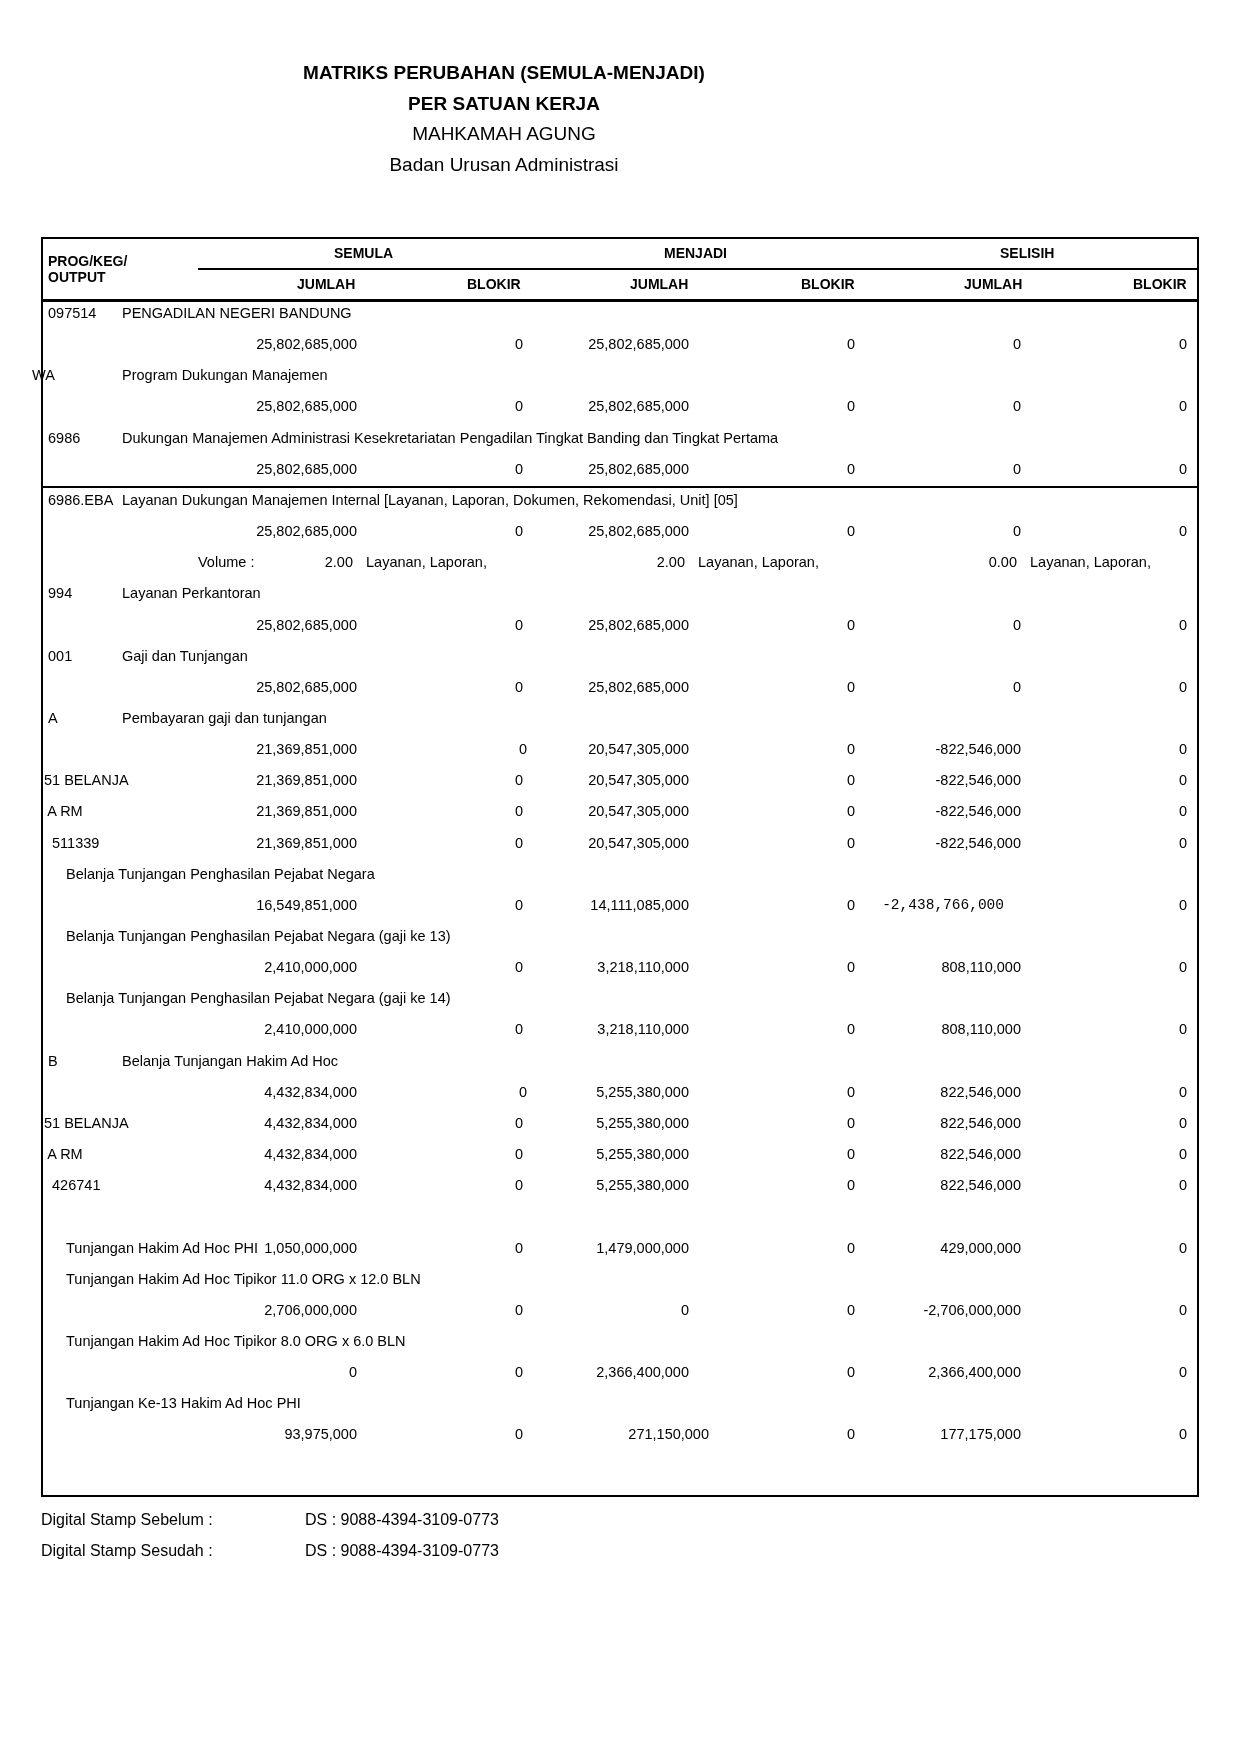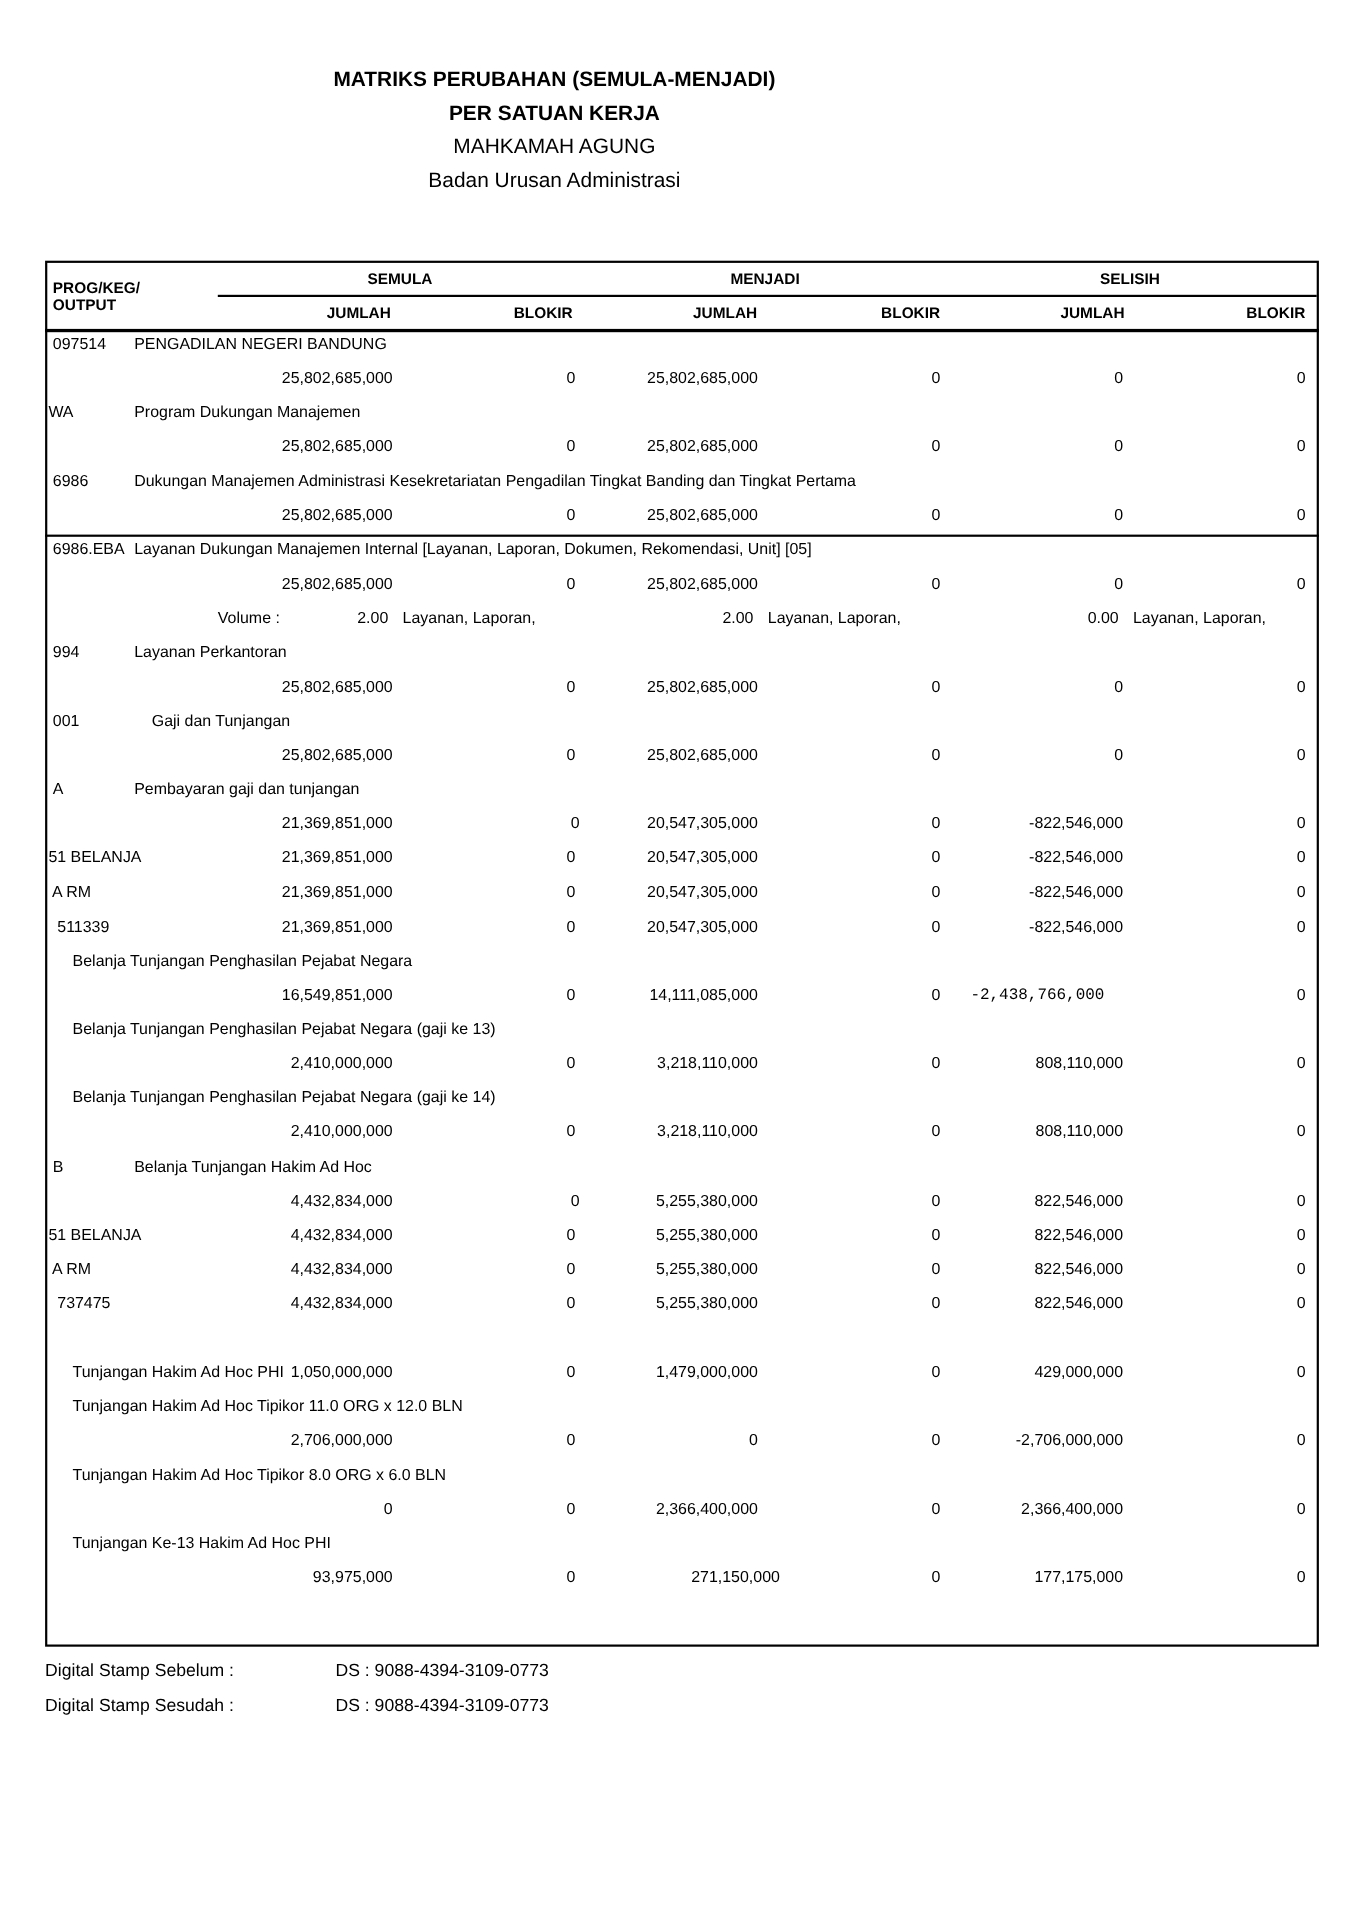--- a/index.html
+++ b/index.html
@@ -48,21 +48,21 @@
 
 <div id="rows">
     <div class="cell " style="left:48px;top:305px;">097514</div>
     <div class="cell " style="left:122px;top:305px;">PENGADILAN NEGERI BANDUNG</div>
     <div class="cell r" style="left:197px;width:160px;top:336px;">25,802,685,000</div>
     <div class="cell r" style="left:363px;width:160px;top:336px;">0</div>
     <div class="cell r" style="left:529px;width:160px;top:336px;">25,802,685,000</div>
     <div class="cell r" style="left:695px;width:160px;top:336px;">0</div>
     <div class="cell r" style="left:861px;width:160px;top:336px;">0</div>
     <div class="cell r" style="left:1027px;width:160px;top:336px;">0</div>
-    <div class="cell " style="left:44px;top:367px;">WA</div>
+    <div class="cell " style="left:32px;top:367px;">WA</div>
     <div class="cell " style="left:122px;top:367px;">Program Dukungan Manajemen</div>
     <div class="cell r" style="left:197px;width:160px;top:398px;">25,802,685,000</div>
     <div class="cell r" style="left:363px;width:160px;top:398px;">0</div>
     <div class="cell r" style="left:529px;width:160px;top:398px;">25,802,685,000</div>
     <div class="cell r" style="left:695px;width:160px;top:398px;">0</div>
     <div class="cell r" style="left:861px;width:160px;top:398px;">0</div>
     <div class="cell r" style="left:1027px;width:160px;top:398px;">0</div>
     <div class="cell " style="left:48px;top:430px;">6986</div>
     <div class="cell " style="left:122px;top:430px;">Dukungan Manajemen Administrasi Kesekretariatan Pengadilan Tingkat Banding dan Tingkat Pertama</div>
     <div class="cell r" style="left:197px;width:160px;top:461px;">25,802,685,000</div>
@@ -88,21 +88,21 @@
     <div class="cell " style="left:1030px;top:554px;">Layanan, Laporan,</div>
     <div class="cell " style="left:48px;top:585px;">994</div>
     <div class="cell " style="left:122px;top:585px;">Layanan Perkantoran</div>
     <div class="cell r" style="left:197px;width:160px;top:617px;">25,802,685,000</div>
     <div class="cell r" style="left:363px;width:160px;top:617px;">0</div>
     <div class="cell r" style="left:529px;width:160px;top:617px;">25,802,685,000</div>
     <div class="cell r" style="left:695px;width:160px;top:617px;">0</div>
     <div class="cell r" style="left:861px;width:160px;top:617px;">0</div>
     <div class="cell r" style="left:1027px;width:160px;top:617px;">0</div>
     <div class="cell " style="left:48px;top:648px;">001</div>
-    <div class="cell " style="left:122px;top:648px;margin-left:16px;">Gaji dan Tunjangan</div>
+    <div class="cell " style="left:122px;top:648px;">Gaji dan Tunjangan</div>
     <div class="cell r" style="left:197px;width:160px;top:679px;">25,802,685,000</div>
     <div class="cell r" style="left:363px;width:160px;top:679px;">0</div>
     <div class="cell r" style="left:529px;width:160px;top:679px;">25,802,685,000</div>
     <div class="cell r" style="left:695px;width:160px;top:679px;">0</div>
     <div class="cell r" style="left:861px;width:160px;top:679px;">0</div>
     <div class="cell r" style="left:1027px;width:160px;top:679px;">0</div>
     <div class="cell " style="left:48px;top:710px;">A</div>
     <div class="cell " style="left:122px;top:710px;">Pembayaran gaji dan tunjangan</div>
     <div class="cell r" style="left:197px;width:160px;top:741px;">21,369,851,000</div>
     <div class="cell r" style="left:367px;width:160px;top:741px;">0</div>
@@ -167,21 +167,21 @@
     <div class="cell r" style="left:695px;width:160px;top:1115px;">0</div>
     <div class="cell r" style="left:861px;width:160px;top:1115px;">822,546,000</div>
     <div class="cell r" style="left:1027px;width:160px;top:1115px;">0</div>
     <div class="cell " style="left:44px;top:1146px;white-space:pre;"> A RM</div>
     <div class="cell r" style="left:197px;width:160px;top:1146px;">4,432,834,000</div>
     <div class="cell r" style="left:363px;width:160px;top:1146px;">0</div>
     <div class="cell r" style="left:529px;width:160px;top:1146px;">5,255,380,000</div>
     <div class="cell r" style="left:695px;width:160px;top:1146px;">0</div>
     <div class="cell r" style="left:861px;width:160px;top:1146px;">822,546,000</div>
     <div class="cell r" style="left:1027px;width:160px;top:1146px;">0</div>
-    <div class="cell " style="left:44px;top:1177px;white-space:pre;">  737475</div>
+    <div class="cell " style="left:44px;top:1177px;white-space:pre;">  426741</div>
     <div class="cell r" style="left:197px;width:160px;top:1177px;">4,432,834,000</div>
     <div class="cell r" style="left:363px;width:160px;top:1177px;">0</div>
     <div class="cell r" style="left:529px;width:160px;top:1177px;">5,255,380,000</div>
     <div class="cell r" style="left:695px;width:160px;top:1177px;">0</div>
     <div class="cell r" style="left:861px;width:160px;top:1177px;">822,546,000</div>
     <div class="cell r" style="left:1027px;width:160px;top:1177px;">0</div>
     <div class="cell " style="left:66px;top:1240px;">Tunjangan Hakim Ad Hoc PHI</div>
     <div class="cell r" style="left:197px;width:160px;top:1240px;">1,050,000,000</div>
     <div class="cell r" style="left:363px;width:160px;top:1240px;">0</div>
     <div class="cell r" style="left:529px;width:160px;top:1240px;">1,479,000,000</div>

